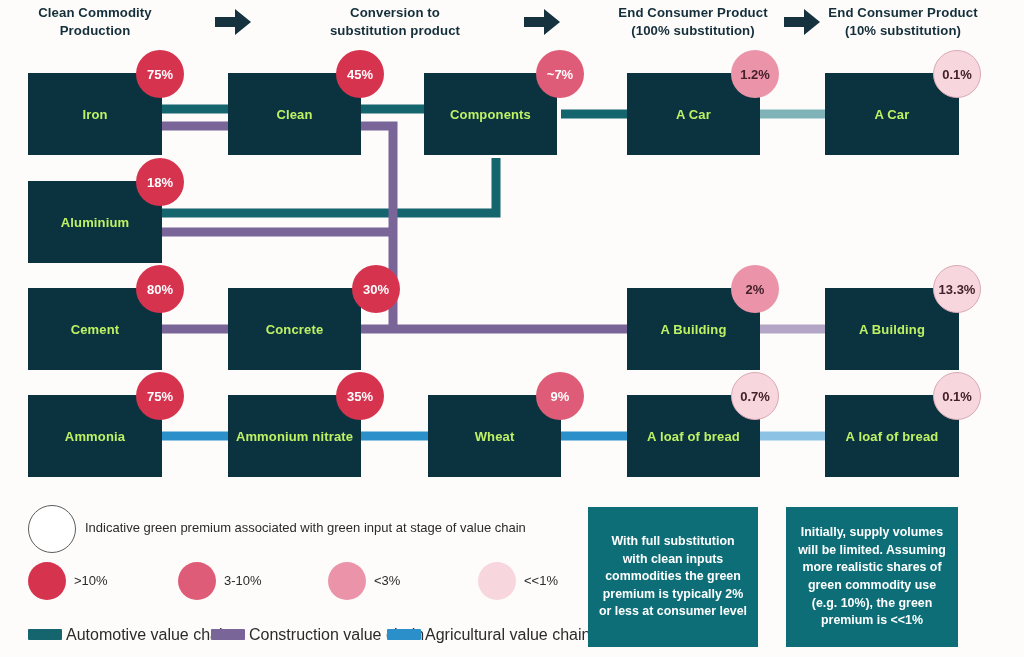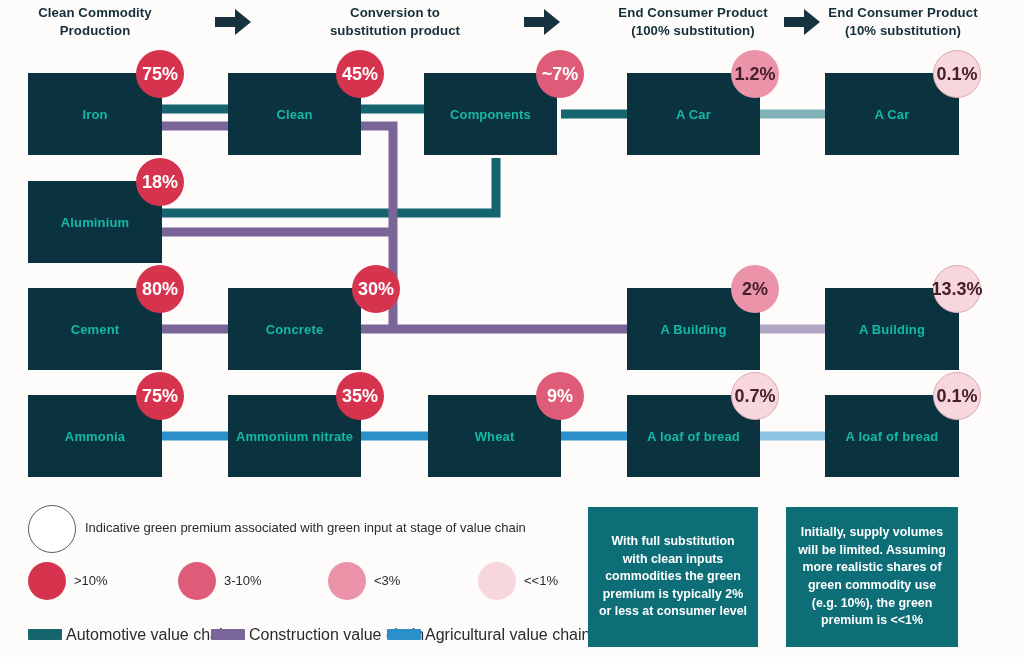--- a/index.html
+++ b/index.html
@@ -31,33 +31,33 @@
   .head-arrow svg{display:block;width:100%;height:100%;}
 
   
   #wires{position:absolute;left:0;top:0;width:1024px;height:657px;}
 
   
   .node{
     position:absolute;
     background:#0b333f;
     display:flex;align-items:center;justify-content:center;
-    color:#14b8a6;
+    color:#bef264;
     font-size:13px;font-weight:bold;
     letter-spacing:.15px;
     text-align:right;
     z-index:4;
   }
 
   
   .badge{
     position:absolute;
     border-radius:50%;
     display:flex;align-items:center;justify-content:center;
-    font-size:18px;font-weight:bold;
+    font-size:13px;font-weight:bold;
     z-index:6;
     box-sizing:border-box;
   }
   .badge.t1{background:#d6334f;color:#ffffff;}
   .badge.t2{background:#de5c77;color:#ffffff;}
   .badge.t3{background:#eb94a9;color:#45202a;}
   .badge.t4{background:#f7d7dd;color:#45202a;border:1px solid #d9a9b5;}
   .legend-ring{
     position:absolute;
     width:46px;height:46px;border-radius:50%;

